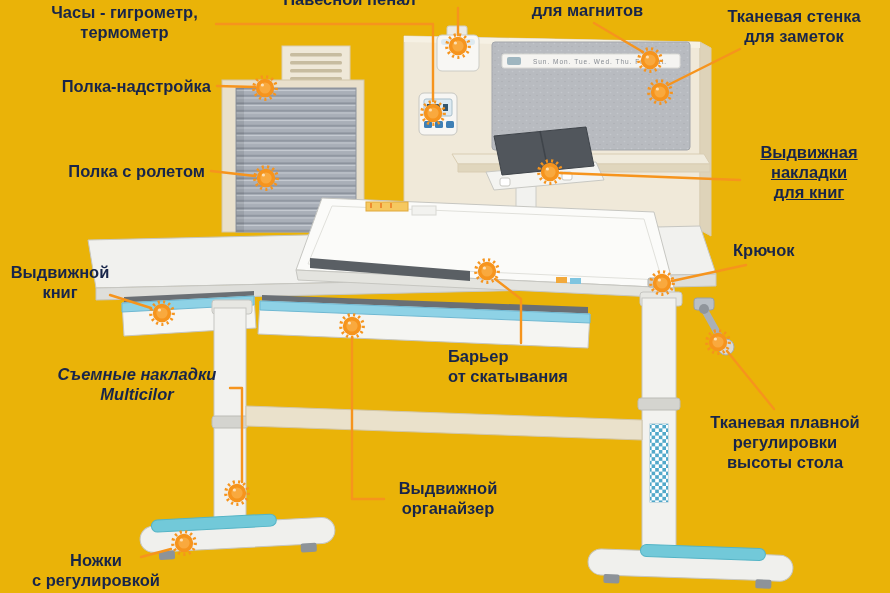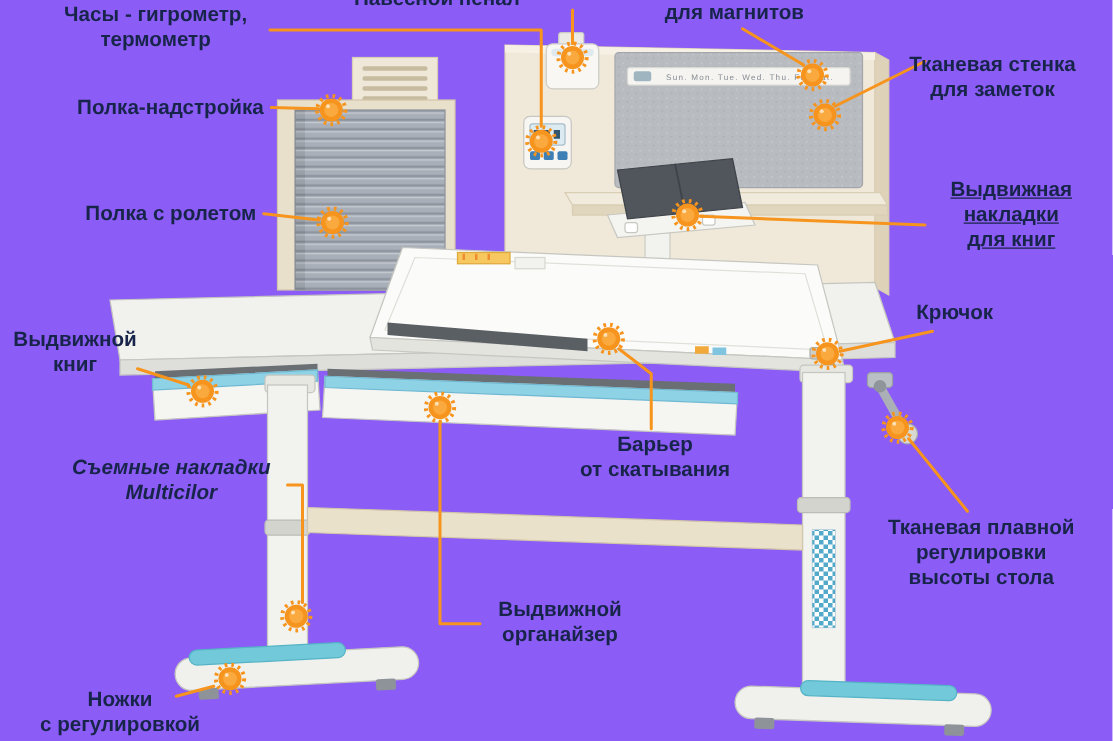--- a/index.html
+++ b/index.html
@@ -1,18 +1,18 @@
 <!DOCTYPE html>
 <html><head>
 <meta charset="utf-8">
 <title>Desk feature diagram</title>
 <style>
   html,body{margin:0;padding:0;background:#ffffff;}
   .stage{
-    position:relative;width:890px;height:593px;overflow:hidden;background:#8b5cf6;
+    position:relative;width:890px;height:593px;overflow:hidden;background:#eab308;
     font-family:"Liberation Sans", sans-serif;
   }
   .stage svg.layer{position:absolute;left:0;top:0;width:890px;height:593px;}
   #labels-layer{position:absolute;left:0;top:0;width:890px;height:593px;pointer-events:none;}
   .callout-label{
     position:absolute;
     font-weight:700;
     font-size:16.5px;
     line-height:1.2;
     color:#18254a;
@@ -226,21 +226,21 @@
       <div class="callout-label" style="left: 22px; top: 3px; width: 205px; text-align: center; color: rgb(24, 37, 74);">
         <span class="lline">Часы - гигрометр,</span>
         <span class="lline">термометр</span>
       </div>
       <div class="callout-label" style="left: 252px; top: -10px; width: 195px; text-align: center; color: rgb(24, 37, 74);">
         <span class="lline">Навесной пенал</span>
       </div>
       <div class="callout-label" style="left: 500px; top: 1px; width: 175px; text-align: center; color: rgb(24, 37, 74);">
         <span class="lline">для магнитов</span>
       </div>
-      <div class="callout-label" style="left: 703px; top: 7px; width: 182px; text-align: center; color: rgb(24, 37, 74); margin-top: 36px;">
+      <div class="callout-label" style="left: 703px; top: 7px; width: 182px; text-align: center; color: rgb(24, 37, 74);">
         <span class="lline">Тканевая стенка</span>
         <span class="lline">для заметок</span>
       </div>
       <div class="callout-label" style="left: 28px; top: 77px; width: 183px; text-align: right; color: rgb(24, 37, 74);">
         <span class="lline">Полка-надстройка</span>
       </div>
       <div class="callout-label" style="left: 33px; top: 162px; width: 172px; text-align: right; color: rgb(24, 37, 74);">
         <span class="lline">Полка с ролетом</span>
       </div>
       <div class="callout-label" style="left: 728px; top: 143px; width: 162px; text-align: center; color: rgb(24, 37, 74); text-decoration: underline;">
@@ -252,21 +252,21 @@
         <span class="lline">Крючок</span>
       </div>
       <div class="callout-label" style="left: 2px; top: 263px; width: 116px; text-align: center; color: rgb(24, 37, 74);">
         <span class="lline">Выдвижной</span>
         <span class="lline">книг</span>
       </div>
       <div class="callout-label" style="left: 38px; top: 365px; width: 198px; text-align: center; color: rgb(24, 37, 74); font-style: italic;">
         <span class="lline">Съемные накладки</span>
         <span class="lline">Multicilor</span>
       </div>
-      <div class="callout-label" style="left: 448px; top: 347px; width: 152px; text-align: center; color: rgb(24, 37, 74);">
+      <div class="callout-label" style="left: 448px; top: 347px; width: 152px; text-align: left; color: rgb(24, 37, 74);">
         <span class="lline">Барьер</span>
         <span class="lline">от скатывания</span>
       </div>
       <div class="callout-label" style="left: 688px; top: 413px; width: 194px; text-align: center; color: rgb(24, 37, 74);">
         <span class="lline">Тканевая плавной</span>
         <span class="lline">регулировки</span>
         <span class="lline">высоты стола</span>
       </div>
       <div class="callout-label" style="left: 386px; top: 479px; width: 124px; text-align: center; color: rgb(24, 37, 74);">
         <span class="lline">Выдвижной</span>

